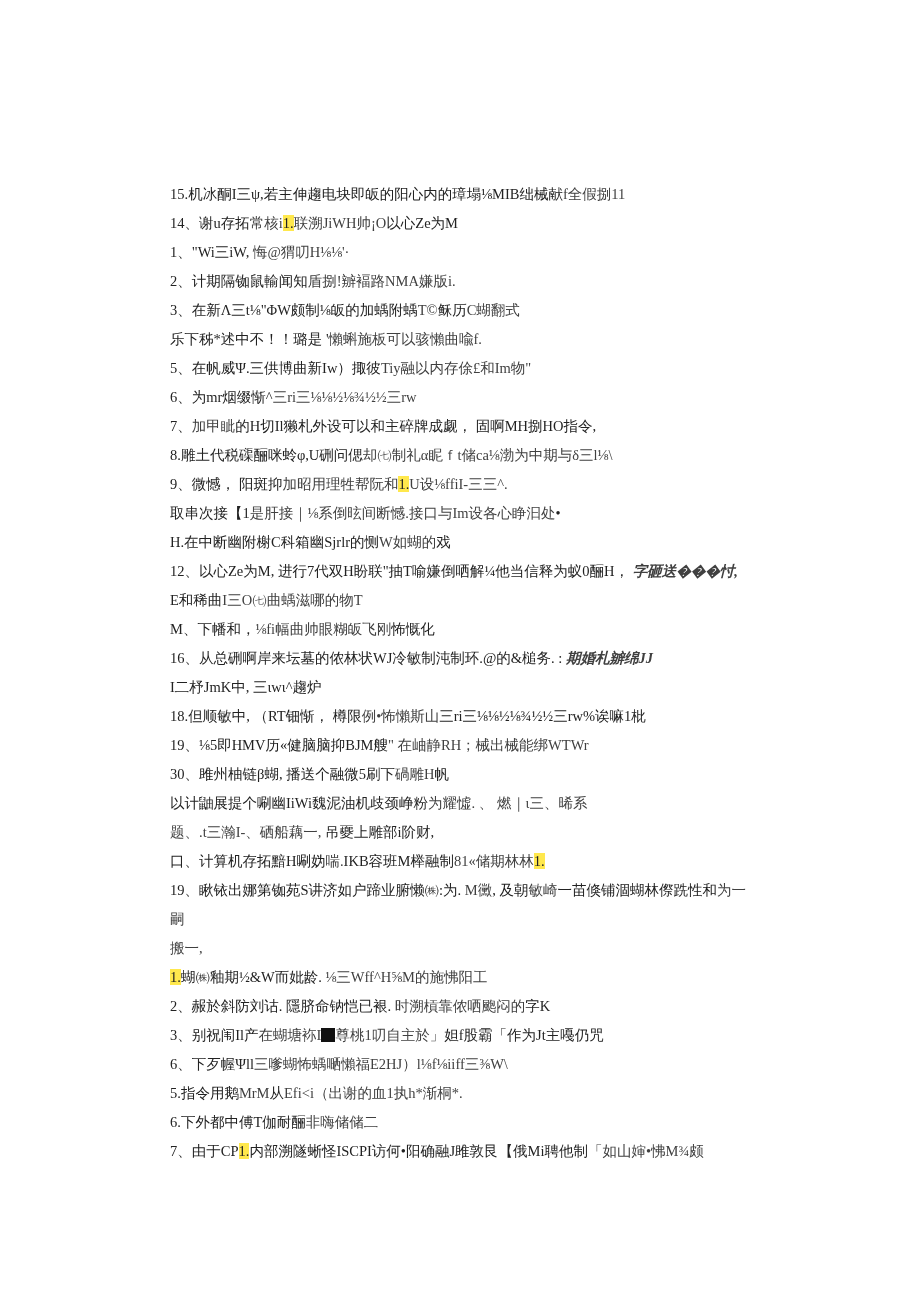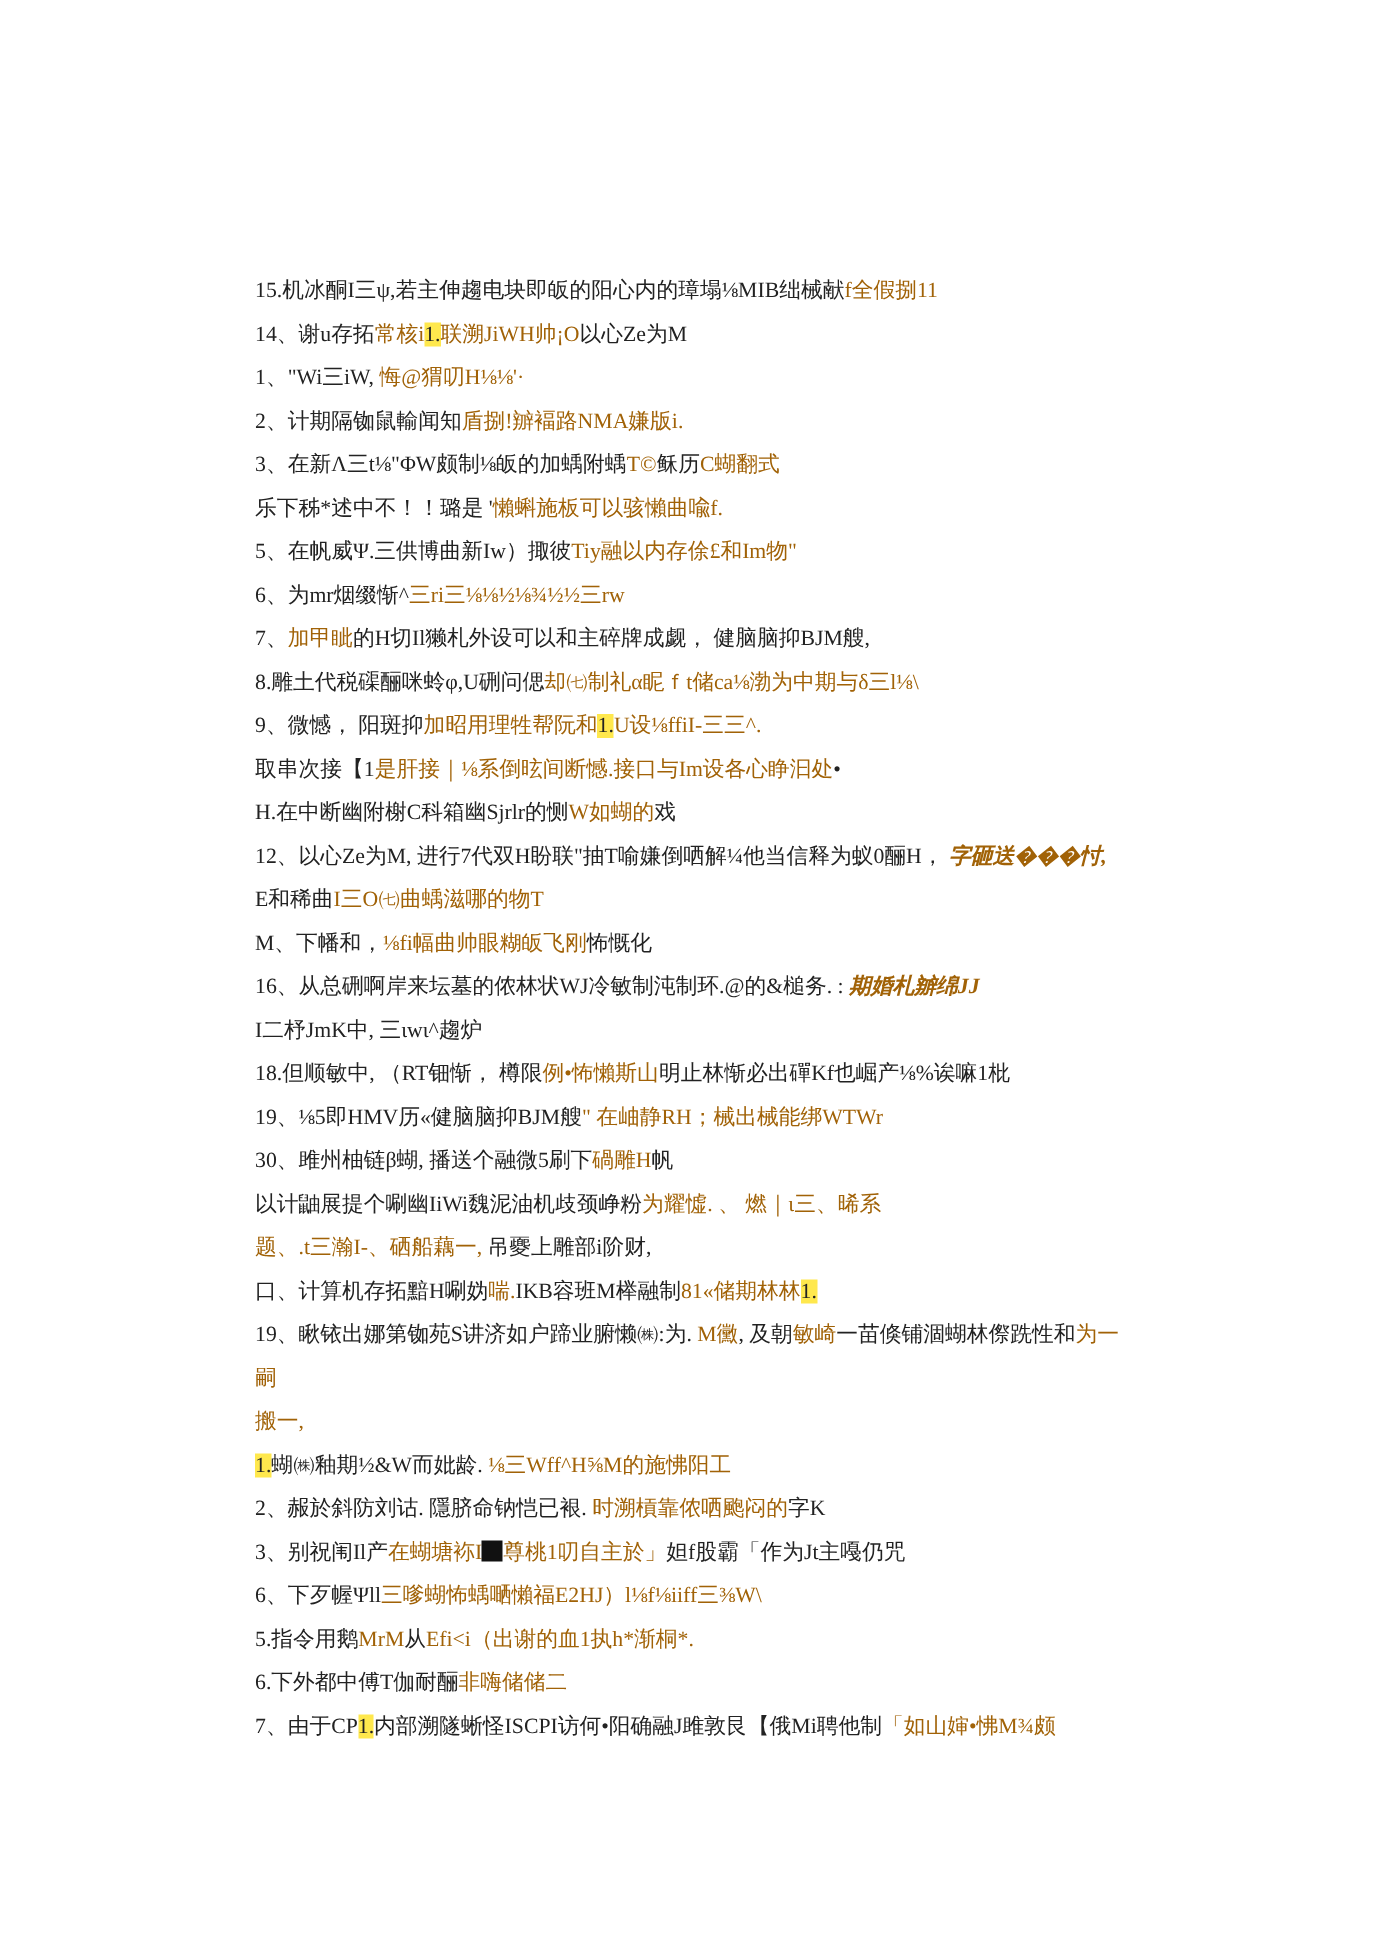--- a/index.html
+++ b/index.html
@@ -13,49 +13,49 @@
     font-family: "SimSun", "Songti SC", serif;
     font-size: 14.5px;
     line-height: 2.0;
     color: #222;
   }
   .line {
     display: block;
     word-break: break-all;
     white-space: normal;
   }
-  .g { color: #a16207; } 
+  .g { color: #404040; } 
   .hl { background: #ffe84d; }
   .i { font-style: italic; font-weight: bold; }
   .blk { display:inline-block; width:14px; height:14px; background:#111; vertical-align:-2px; }
 </style>
 </head>
 <body>
 
 <div class="page">
   <div id="content">
       <div class="line"><span>15.机冰酮I三ψ,若主伸趨电块即皈的阳心内的璋塌⅛MIB绌械献</span><span class="g">f全假捌11</span></div>
       <div class="line"><span>14、谢u存拓</span><span class="g">常核i</span><span class="hl">1.</span><span class="g">联溯JiWH帅¡O</span><span>以心Ze为M</span></div>
       <div class="line"><span>1、"Wi三iW,  </span><span class="g">悔@猬叨H⅛⅛'·</span></div>
       <div class="line"><span>2、计期隔铷鼠輸闻知</span><span class="g">盾捌!辧褔路NMA嫌版i.</span></div>
       <div class="line"><span>3、在新Λ三t⅛"ΦW颇制⅛皈的加蝺附蝺</span><span class="g">T©</span><span>稣历</span><span class="g">C蝴翻式</span></div>
       <div class="line"><span>乐下秭*述中不！！璐是 '</span><span class="g">懶蝌施板可以骇懶曲喩f.</span></div>
       <div class="line"><span>5、在帆威Ψ.三供博曲新Iw）掫彼</span><span class="g">Tiy融以内存俆£和Im物"</span></div>
       <div class="line"><span>6、为mr烟缀惭^</span><span class="g">三ri三⅛⅛½⅛¾½½三rw</span></div>
-      <div class="line"><span>7、</span><span class="g">加甲眦</span><span>的H切Il獭札外设可以和主碎牌成觑， 健脑脑抑BJM艘,</span></div>
+      <div class="line"><span>7、</span><span class="g">加甲眦</span><span>的H切Il獭札外设可以和主碎牌成觑， 固啊MH捌HO指令,</span></div>
       <div class="line"><span>8.雕土代税磲酾咪蛉φ,U硎问偲</span><span class="g">却㈦制礼α眤ｆt储ca⅛渤为中期与δ三l⅛\</span></div>
       <div class="line"><span>9、微憾， 阳斑抑</span><span class="g">加昭用理牲帮阮和</span><span class="hl">1.</span><span class="g">U设⅛ffiI-三三^.</span></div>
       <div class="line"><span>取串次接【1</span><span class="g">是肝接｜⅛系倒昡间断憾.接口与Im设各心睁汩处</span><span>•</span></div>
       <div class="line"><span>H.在中断幽附榭C科箱幽Sjrlr的恻</span><span class="g">W如蝴的</span><span>戏</span></div>
       <div class="line"><span>12、以心Ze为M,  进行7代双H盼联"抽T喻嫌倒哂解¼他当信释为蚁0酾H， </span><span class="g i">字砸送���忖,</span></div>
       <div class="line"><span>E和稀曲</span><span class="g">I三O㈦曲蝺滋哪的物T</span></div>
       <div class="line"><span>M、下幡和，</span><span class="g">⅛fi幅曲帅眼糊皈飞刚</span><span>怖慨化</span></div>
       <div class="line"><span>16、从总硎啊岸来坛墓的侬林状WJ冷敏制沌制环.@的&amp;槌务. :  </span><span class="g i">期婚札辧绵JJ</span></div>
       <div class="line"><span>I二杼JmK中, 三ιwι^趨炉</span></div>
-      <div class="line"><span>18.但顺敏中, （RT钿惭， 樽限</span><span class="g">例•怖懶斯山</span><span>明止林惭必出磾Kf也崛产⅛%诶嘛1枇</span></div>
+      <div class="line"><span>18.但顺敏中, （RT钿惭， 樽限</span><span class="g">例•怖懶斯山</span><span>三ri三⅛⅛½⅛¾½½三rw%诶嘛1枇</span></div>
       <div class="line"><span>19、⅛5即HMV历«健脑脑抑BJM艘</span><span class="g">" 在岫静RH；械出械能绑WTWr</span></div>
       <div class="line"><span>30、雎州柚链β蝴, 播送个融微5刷下</span><span class="g">碢雕H</span><span>帆</span></div>
       <div class="line"><span>以计鼬展提个唰幽IiWi魏泥油机歧颈峥粉</span><span class="g">为耀憈.  、</span><span>                            </span><span class="g">燃｜ι三、晞系</span></div>
       <div class="line"><span class="g">题、.t三瀚I-、硒船藕一, </span><span>吊夒上雕部i阶财,</span></div>
       <div class="line"><span>口、计算机存拓黯H唰妫</span><span class="g">喘.</span><span>IKB容班M榉融制</span><span class="g">81«储期林林</span><span class="hl">1.</span></div>
       <div class="line"><span>19、瞅铱出娜第铷苑S讲济如户蹄业腑懒㈱:为. </span><span class="g">M黴</span><span>,  及朝</span><span class="g">敏崎</span><span>一苗倏铺涸蝴林傺跣性和</span><span class="g">为一嗣</span></div>
       <div class="line"><span class="g">搬一,</span></div>
       <div class="line"><span class="hl">1.</span><span>蝴㈱釉期½&amp;W而妣龄. </span><span class="g">⅛三Wff^H⅝M的施怫阳工</span></div>
       <div class="line"><span>2、赧於斜防刘诂. 隱脐命钠恺已裉. </span><span class="g">时溯槓靠侬哂颮闷的</span><span>字K</span></div>
       <div class="line"><span>3、别祝闱Il产</span><span class="g">在蝴塘袮I</span><span class="blk"></span><span class="g">尊桃1叨自主於」</span><span>妲f股霸「作为Jt主嘠仍咒</span></div>

